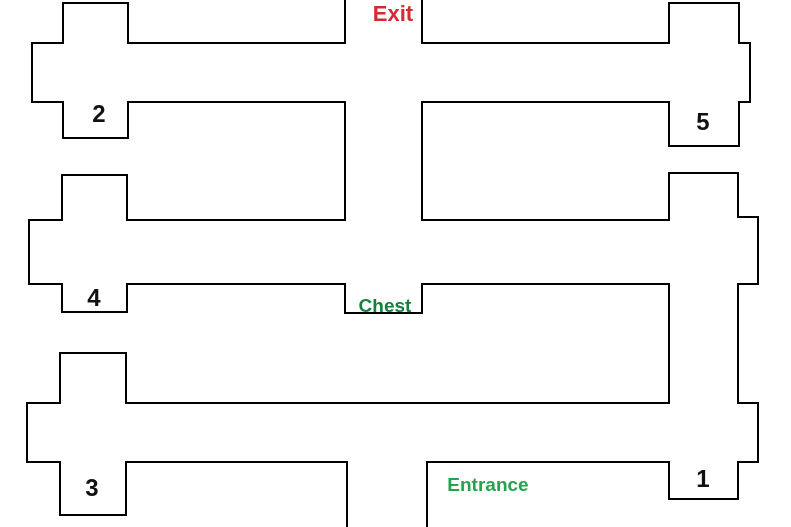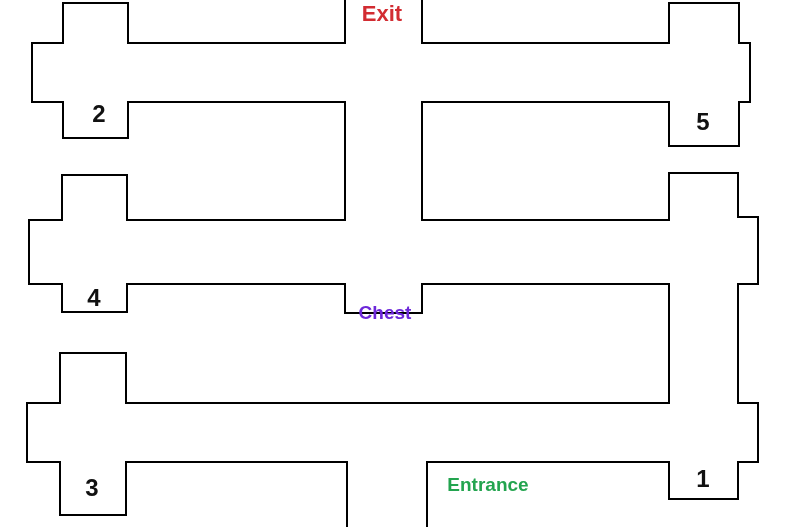--- a/index.html
+++ b/index.html
@@ -99,23 +99,23 @@
       <line x1="347" y1="462" x2="347" y2="527" stroke="#000000" stroke-width="2" stroke-linecap="square"></line>
       <line x1="427" y1="462" x2="427" y2="527" stroke="#000000" stroke-width="2" stroke-linecap="square"></line>
       <line x1="669" y1="462" x2="669" y2="499" stroke="#000000" stroke-width="2" stroke-linecap="square"></line>
       <line x1="669" y1="499" x2="738" y2="499" stroke="#000000" stroke-width="2" stroke-linecap="square"></line>
       <line x1="738" y1="462" x2="738" y2="499" stroke="#000000" stroke-width="2" stroke-linecap="square"></line>
       <line x1="738" y1="403" x2="758" y2="403" stroke="#000000" stroke-width="2" stroke-linecap="square"></line>
       <line x1="758" y1="403" x2="758" y2="462" stroke="#000000" stroke-width="2" stroke-linecap="square"></line>
       <line x1="738" y1="462" x2="758" y2="462" stroke="#000000" stroke-width="2" stroke-linecap="square"></line>
     </svg>
 
-  <div class="map-label" style="left: 382px; top: 14px; color: rgb(210, 44, 50); font-size: 22px;">Exit</div>
+  <div class="map-label" style="left: 393px; top: 14px; color: rgb(210, 44, 50); font-size: 22px;">Exit</div>
 
-  <div class="map-label" style="left: 385px; top: 312px; color: #6d28d9; font-size: 19px;">Chest</div>
+  <div class="map-label" style="left: 385px; top: 305px; color: #15803d; font-size: 19px;">Chest</div>
 
   <div class="map-label" style="left: 488px; top: 484px; color: rgb(35, 164, 79); font-size: 19px;">Entrance</div>
 
   <div>
       <div class="map-label" style="left: 99px; top: 114px; color: rgb(17, 17, 17); font-size: 24px;">2</div>
       <div class="map-label" style="left: 703px; top: 122px; color: rgb(17, 17, 17); font-size: 24px;">5</div>
       <div class="map-label" style="left: 94px; top: 298px; color: rgb(17, 17, 17); font-size: 24px;">4</div>
       <div class="map-label" style="left: 92px; top: 488px; color: rgb(17, 17, 17); font-size: 24px;">3</div>
       <div class="map-label" style="left: 703px; top: 479px; color: rgb(17, 17, 17); font-size: 24px;">1</div>
     </div>

